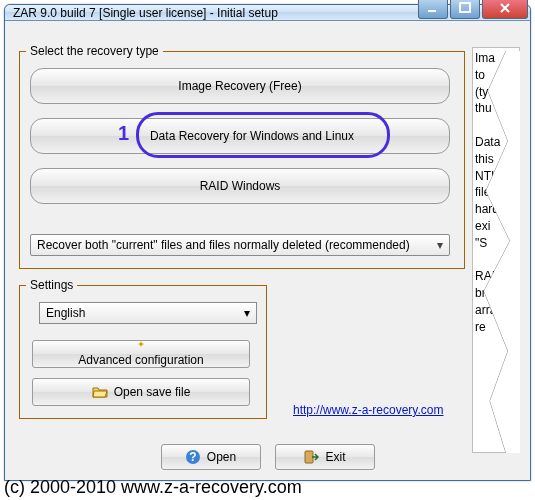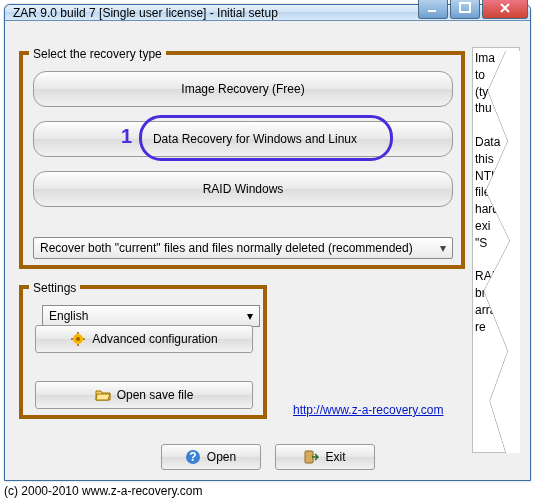--- a/index.html
+++ b/index.html
@@ -7,45 +7,45 @@
 .window { position: absolute; left: 4px; top: 4px; width: 527px; height: 477px; border: 1px solid #3a6ea5; border-radius: 6px 6px 0 0; background: #f0f0f0; box-shadow: 0 0 2px rgba(0,0,0,.3); }
 .titlebar { height: 16px; background: linear-gradient(#e8f1fb,#cfe3f7 45%,#bcd6ef 46%,#d8e9f9); border-bottom: 1px solid #6a8fb5; display: flex; align-items: center; padding-left: 8px; border-radius: 6px 6px 0 0; }
 .titlebar-text { color: #000; }
 .winbtns { margin-left: auto; display: flex; height: 22px; margin-right: 2px; margin-top: -6px; }
 .winbtn { width: 30px; height: 20px; margin-left: 2px; border: 1px solid #4a6a8a; border-top: none; display: flex; align-items: center; justify-content: center; color: #fff; font-weight: bold; }
 .winbtn.min { background: linear-gradient(#b8d4ef,#6ea0d0); border-radius: 0 0 3px 3px; }
 .winbtn.max { background: linear-gradient(#b8d4ef,#6ea0d0); border-radius: 0 0 3px 3px; }
 .winbtn.close { background: linear-gradient(#e78,#c43); width: 46px; border-radius: 0 0 3px 3px; }
 .client { position: absolute; left: 4px; top: 32px; right: 4px; bottom: 4px; background: #f0f0f0; }
 .mainpane { position: absolute; left: 6px; top: 2px; width: 458px; height: 410px; }
-.group { position: absolute; border: 4px solid #a16207; }
+.group { position: absolute; border: 1px solid #a16207; }
 .group-label { position: absolute; top: -8px; left: 6px; background: #f0f0f0; padding: 0 4px; }
 .group-recovery { left: 4px; top: 12px; width: 446px; height: 218px; }
 .bigbtn { position: absolute; left: 10px; width: 420px; height: 36px; background: linear-gradient(#fdfdfd,#e8e8e8 49%,#dcdcdc 50%,#f2f2f2); border: 1px solid #9a9a9a; border-radius: 13px; display: flex; align-items: center; justify-content: center; cursor: pointer; }
 .btn-img { top: 16px; }
 .btn-data { top: 66px; padding-left: 24px; }
 .btn-raid { top: 116px; }
 .highlight-oval { position: absolute; left: 116px; top: 60px; width: 254px; height: 46px; border: 3px solid #4a2cdc; border-radius: 22px; pointer-events: none; }
 .step-num { position: absolute; left: 98px; top: 70px; color: #4a2cdc; font-size: 20px; font-weight: bold; }
 .combo { position: absolute; left: 10px; width: 420px; height: 22px; border: 1px solid #8a8a8a; background: linear-gradient(#fff,#e9e9e9); border-radius: 2px; display: flex; align-items: center; padding-left: 6px; cursor: pointer; }
 .combo .arrow { margin-left: auto; width: 18px; text-align: center; color: #444; }
 .combo-mode { top: 182px; }
 .group-settings { left: 4px; top: 246px; width: 248px; height: 134px; }
 .combo-lang { left: 12px; top: 16px; width: 218px; position: absolute; height: 22px; border: 1px solid #8a8a8a; background: linear-gradient(#fff,#e9e9e9); display: flex; align-items: center; padding-left: 6px; cursor: pointer; margin-left: 7px; }
 .combo-lang .arrow { margin-left: auto; width: 18px; text-align: center; }
 .smallbtn { position: absolute; left: 12px; width: 218px; height: 28px; background: linear-gradient(#fdfdfd,#e8e8e8 49%,#dcdcdc 50%,#f2f2f2); border: 1px solid #9a9a9a; border-radius: 3px; display: flex; align-items: center; justify-content: center; gap: 6px; cursor: pointer; }
-.btn-adv { top: 36px; }
+.btn-adv { top: 54px; flex-direction: column; }
 .btn-open { top: 92px; }
 .link { position: absolute; left: 278px; top: 364px; color: #0016c8; text-decoration: underline; cursor: pointer; }
 .sidepane { position: absolute; right: 6px; top: 10px; width: 48px; height: 406px; border: 1px solid #bfbfbf; background: #fff; overflow: hidden; padding: 2px 2px; line-height: 1.4; }
 .sidepane b { font-weight: normal; }
 .bottombar { position: absolute; left: 6px; right: 6px; bottom: 4px; height: 30px; display: flex; align-items: center; justify-content: center; gap: 14px; }
 .btnbar { width: 100px; height: 26px; background: linear-gradient(#fdfdfd,#e8e8e8 49%,#dcdcdc 50%,#f2f2f2); border: 1px solid #9a9a9a; border-radius: 3px; display: flex; align-items: center; justify-content: center; gap: 6px; cursor: pointer; }
 .icon { width: 16px; height: 16px; display: inline-block; }
-.copyright { position: absolute; left: 4px; bottom: 2px; font-size: 12px; }
+.copyright { position: absolute; left: 4px; bottom: 2px; font-size: 18px; }
 .tear { position: absolute; right: 6px; top: 14px; width: 52px; height: 402px; pointer-events: none; }
 </style>
 </head>
 <body>
 
 <div class="window">
   <div class="titlebar">
     <span class="titlebar-text">ZAR 9.0 build 7 [Single user license] - Initial setup</span>
     <div class="winbtns">
       <div class="winbtn min">

